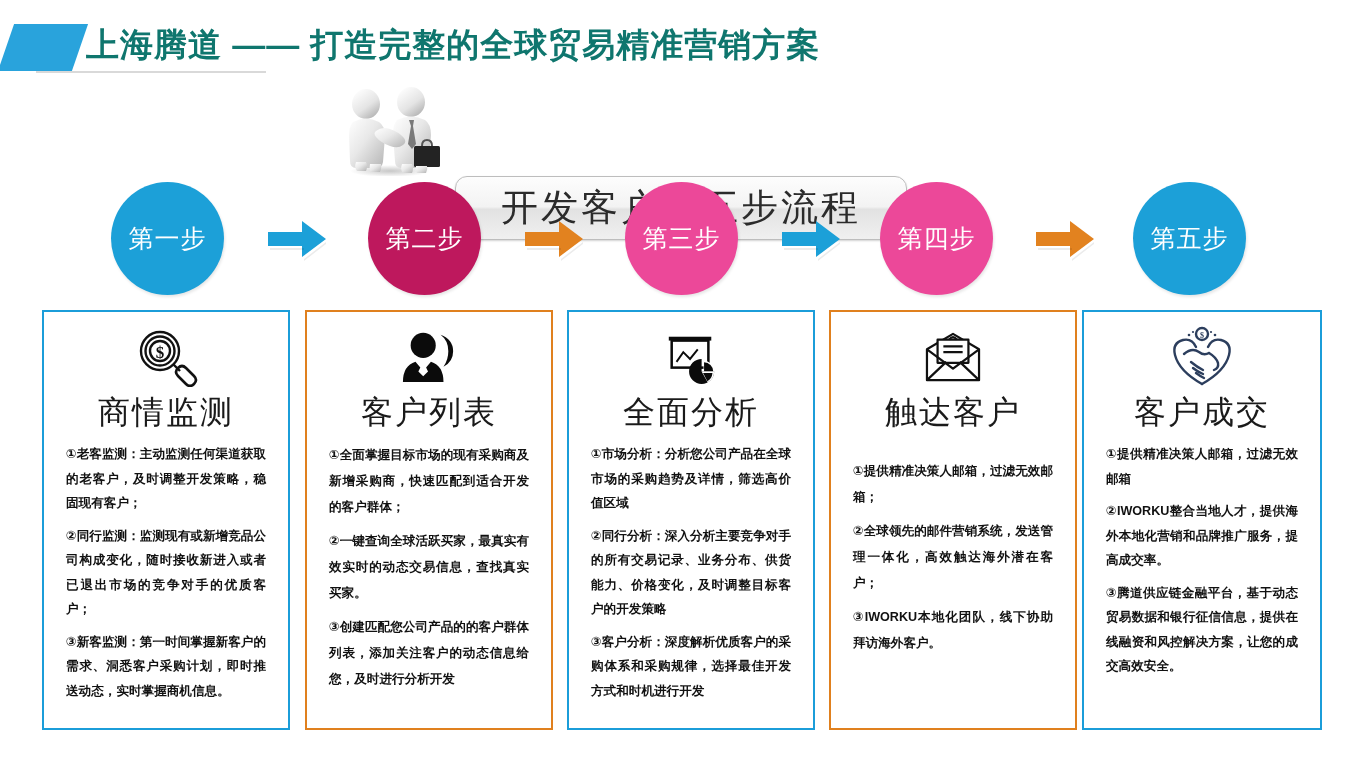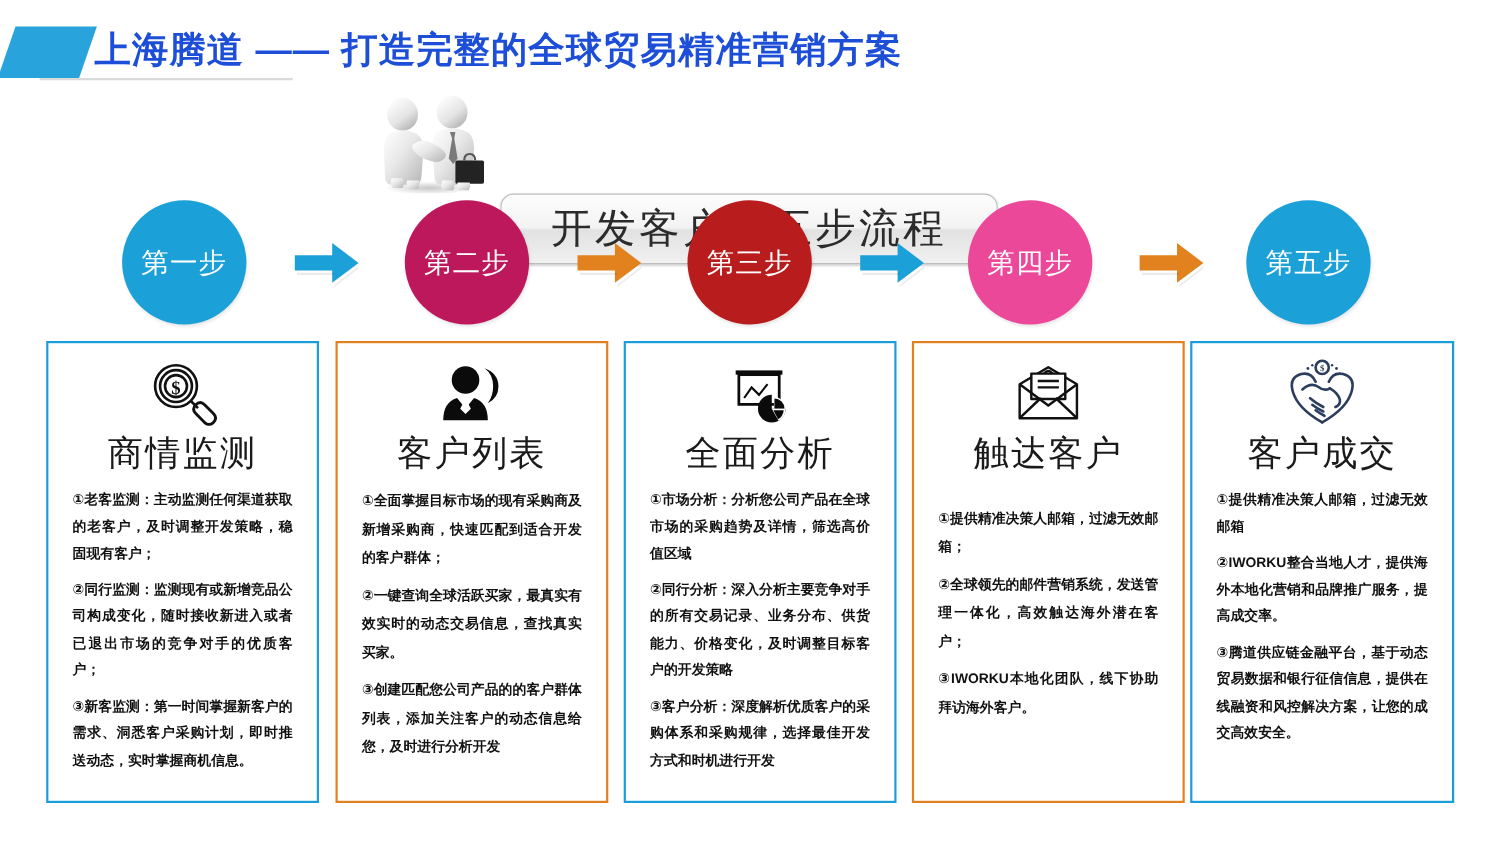--- a/index.html
+++ b/index.html
@@ -36,21 +36,21 @@
     height: 47px;
     background: #29A3DC;
     transform: skewX(-19deg);
   }
   .header-title {
     position: absolute;
     left: 86px;
     top: 22px;
     font-size: 33px;
     font-weight: bold;
-    color: #1d4ed8;
+    color: #0f766e;
     letter-spacing: 1px;
     white-space: nowrap;
     line-height: 46px;
   }
   .header-rule {
     position: absolute;
     left: 36px;
     top: 71px;
     width: 230px;
     height: 2px;
@@ -237,21 +237,21 @@
     <div class="step-circle" style="left:368px;background:#be185d;">
       <span>第二步</span>
     </div>
     <div class="arrow" style="left:521px;">
       <svg viewBox="0 0 68 48" width="68" height="48">
         <path d="M4 18 L38 18 L38 7 L62 25 L38 43 L38 32 L4 32 Z" fill="#E2821F"></path>
         <path d="M6 34 L40 34 L40 45 L62 28 L62 30 L40 47 L40 36 L6 36 Z" fill="#000000" opacity="0.08"></path>
       </svg>
     </div>
 
-    <div class="step-circle" style="left:625px;background:#b91c1c;">
+    <div class="step-circle" style="left:625px;background:#ec4899;">
       <span>第三步</span>
     </div>
     <div class="arrow" style="left:778px;">
       <svg viewBox="0 0 68 48" width="68" height="48">
         <path d="M4 18 L38 18 L38 7 L62 25 L38 43 L38 32 L4 32 Z" fill="#1CA0D8"></path>
         <path d="M6 34 L40 34 L40 45 L62 28 L62 30 L40 47 L40 36 L6 36 Z" fill="#000000" opacity="0.08"></path>
       </svg>
     </div>
 
     <div class="step-circle" style="left:880px;background:#ec4899;">

